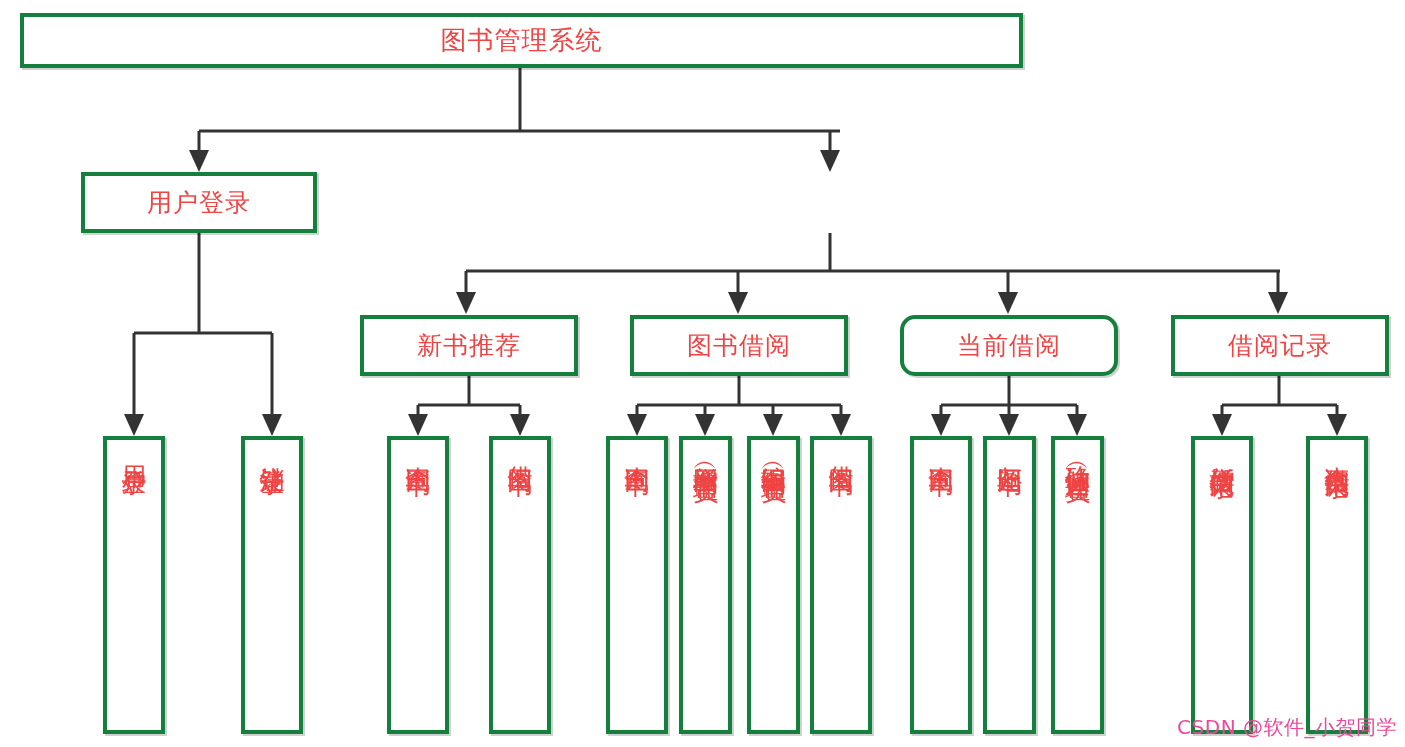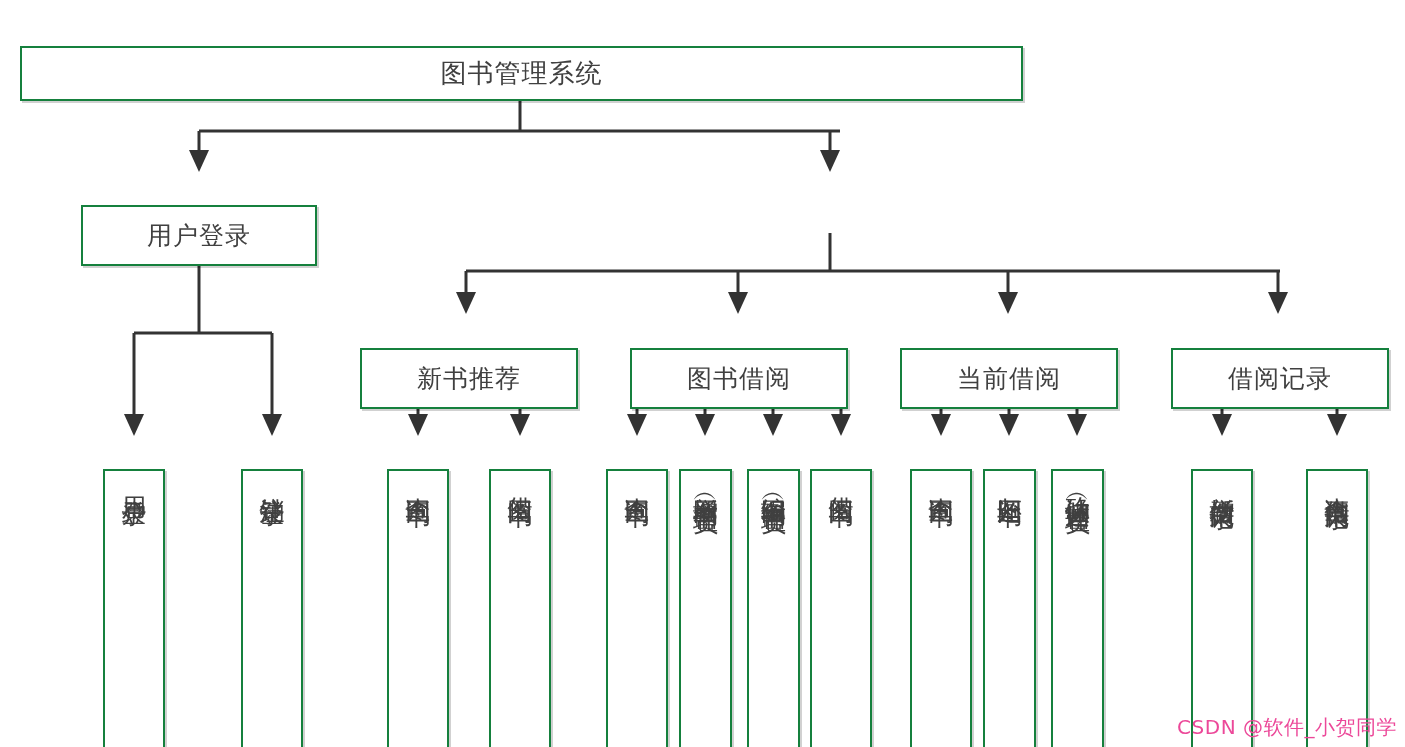--- a/index.html
+++ b/index.html
@@ -13,28 +13,27 @@
   #canvas {
     position: relative;
     width: 1405px;
     height: 747px;
     background: #ffffff;
     overflow: hidden;
   }
   .node {
     position: absolute;
     box-sizing: border-box;
-    border: 2px solid #15803d;
+    border: 4px solid #15803d;
     background: #ffffff;
     display: flex;
     align-items: center;
     justify-content: center;
-    color: #404040;
+    color: #ef4444;
     box-shadow: 2px 2px 0 rgba(0,0,0,0.18);
-    margin-top: 33px;
   }
   .node .label {
     display: block;
     text-align: center;
     line-height: 1.12;
     letter-spacing: 1px;
   }
   .node.horiz .label {
     font-size: 25px;
   }
@@ -157,21 +156,21 @@
   <div class="node horiz" style="left:81px; top:172px; width:236px; height:61px;">
     <span class="label">用户登录</span>
   </div>
 
   <div class="node horiz" style="left:630px; top:315px; width:218px; height:61px;">
     <span class="label">图书借阅</span>
   </div>
   <div class="node horiz" style="left:360px; top:315px; width:218px; height:61px;">
     <span class="label">新书推荐</span>
   </div>
-  <div class="node horiz" style="left:900px; top:315px; width:218px; height:61px;">
+  <div class="node horiz" style="left:900px; top:315px; width:218px; height:61px;border-radius:15px;">
     <span class="label">当前借阅</span>
   </div>
   <div class="node horiz" style="left:1171px; top:315px; width:218px; height:61px;">
     <span class="label">借阅记录</span>
   </div>
 
   <div class="node vert" style="left:103px; top:436px; width:62px; height:298px;">
     <span class="label">用户登录</span>
   </div>
   <div class="node vert" style="left:241px; top:436px; width:62px; height:298px;">

